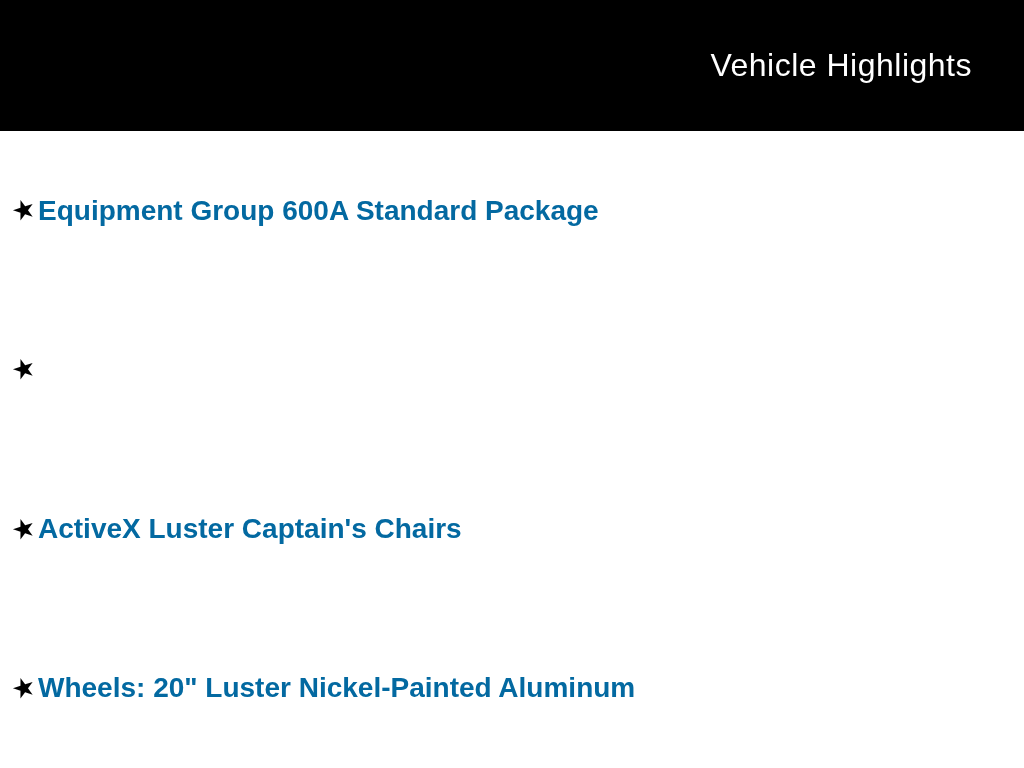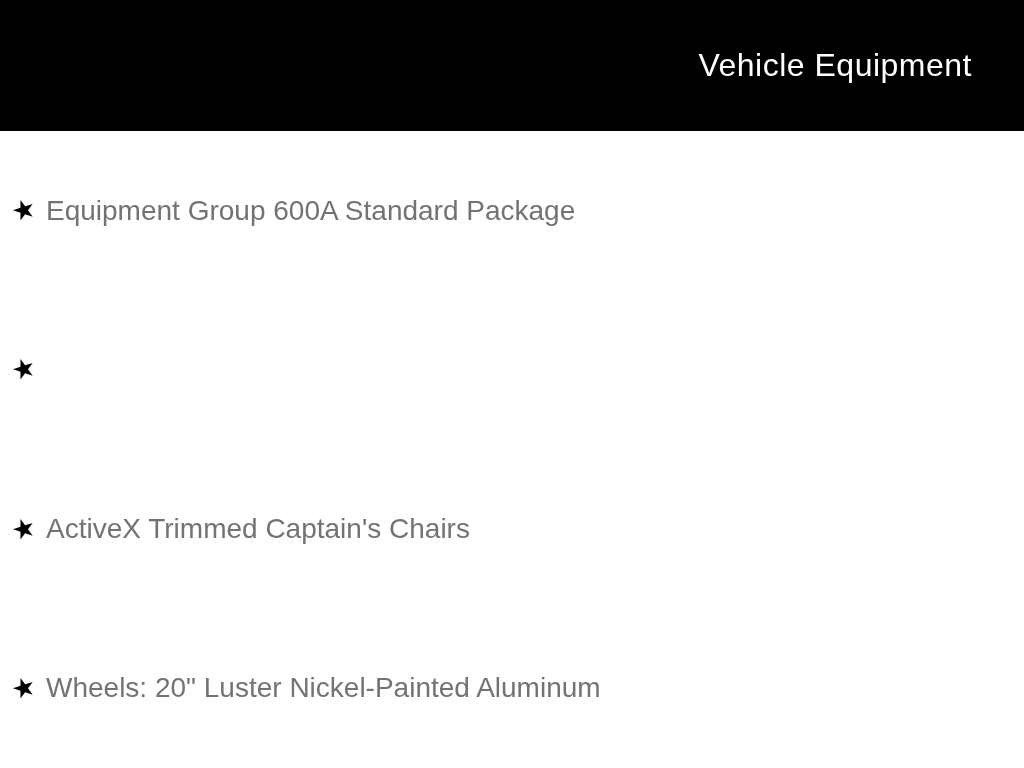--- a/index.html
+++ b/index.html
@@ -56,48 +56,49 @@
     font-size: 27px;
     line-height: 1;
     color: #000000;
     transform: rotate(-18deg);
     width: 28px;
     text-align: center;
     flex: 0 0 auto;
   }
   .highlight-label {
     font-size: 28px;
-    color: #737373;
-    margin-left: 8px;
+    color: #0369a1;
+    margin-left: 0;
     white-space: nowrap;
+    font-weight: bold;
   }
 </style>
 </head>
 <body>
 
 <div class="page">
 
   <div class="header">
-    <span class="header-title">Vehicle Equipment</span>
+    <span class="header-title">Vehicle Highlights</span>
   </div>
 
   <ul class="highlights-list">
 
     <li class="highlight-item">
       <span class="star-icon">★</span>
       <span class="highlight-label">Equipment Group 600A Standard Package</span>
     </li>
 
     <li class="highlight-item">
       <span class="star-icon">★</span>
     </li>
 
     <li class="highlight-item">
       <span class="star-icon">★</span>
-      <span class="highlight-label">ActiveX Trimmed Captain's Chairs</span>
+      <span class="highlight-label">ActiveX Luster Captain's Chairs</span>
     </li>
 
     <li class="highlight-item">
       <span class="star-icon">★</span>
       <span class="highlight-label">Wheels: 20" Luster Nickel-Painted Aluminum</span>
     </li>
 
   </ul>
 
 </div>

